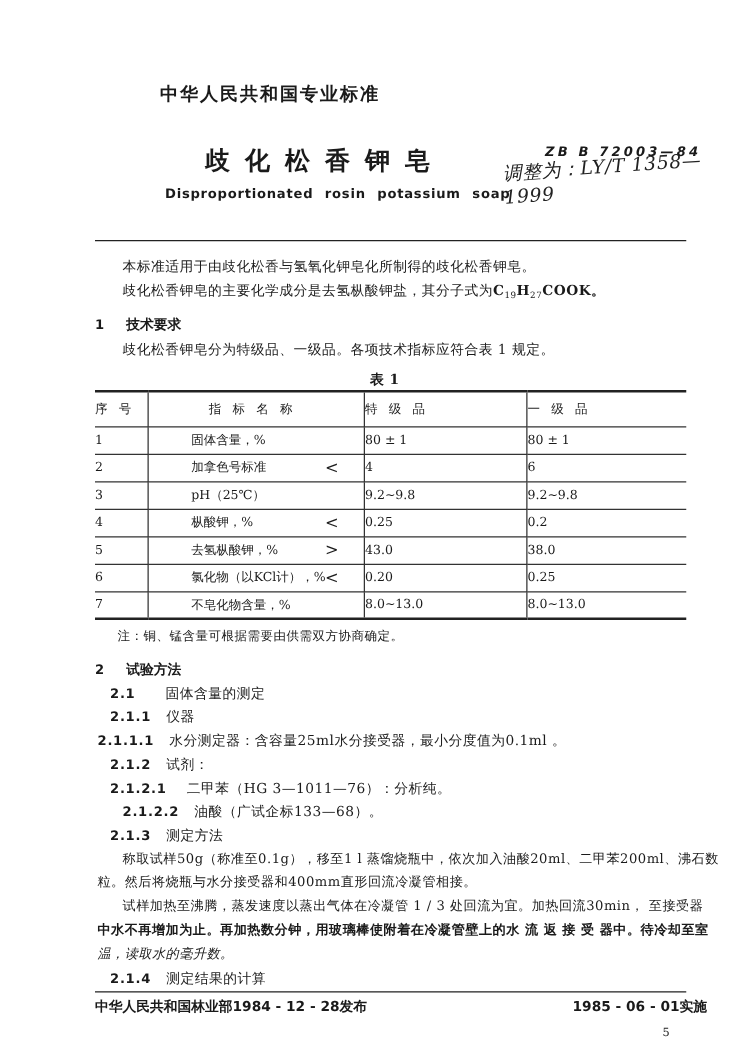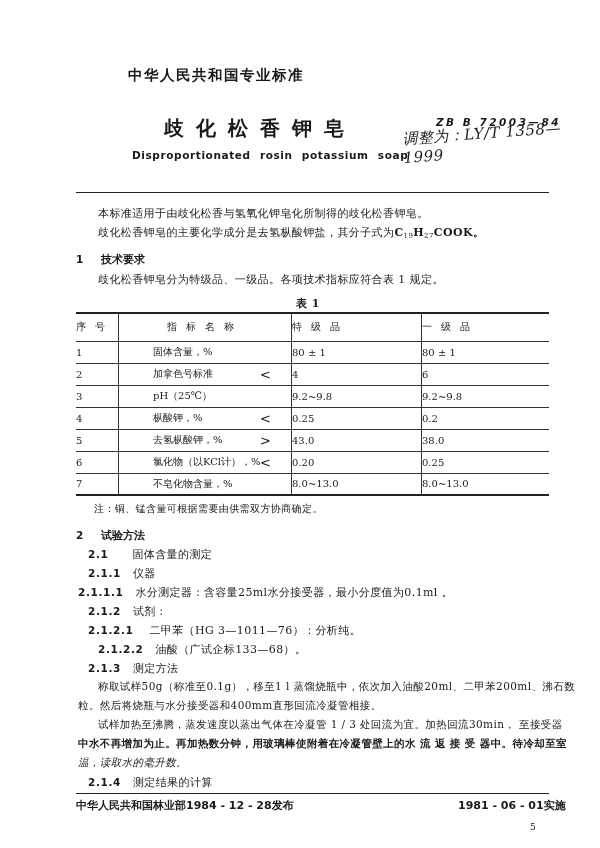--- a/index.html
+++ b/index.html
@@ -124,14 +124,14 @@
 <div class="abs para" style="left:98px; top:680px; font-size:10.5px;">称取试样50g（称准至0.1g），移至1 l 蒸馏烧瓶中，依次加入油酸20ml、二甲苯200ml、沸石数</div>
 <div class="abs para" style="left:78px; top:699px; font-size:10.5px;">粒。然后将烧瓶与水分接受器和400mm直形回流冷凝管相接。</div>
 <div class="abs para" style="left:98px; top:718px; font-size:10.5px;">试样加热至沸腾，蒸发速度以蒸出气体在冷凝管 1 / 3 处回流为宜。加热回流30min， 至接受器</div>
 <div class="abs para" style="left:78px; top:737px; font-size:10.5px;font-weight:bold;">中水不再增加为止。再加热数分钟，用玻璃棒使附着在冷凝管壁上的水 流 返 接 受 器中。待冷却至室</div>
 <div class="abs para" style="left:78px; top:756px; font-size:10.5px;font-style:italic;">温，读取水的毫升数。</div>
 
 <div class="abs para" style="left:88px; top:775px;"><span class="num">2.1.4</span><span style="margin-left:12px;">测定结果的计算</span></div>
 
 <div class="abs rule" style="left:76px; top:793px; width:473px; border-top-width:1.8px;"></div>
 <div class="abs sans bold" style="left:76px; top:798px; font-size:11px;">中华人民共和国林业部1984 - 12 - 28发布</div>
-<div class="abs sans bold" style="left:458px; top:798px; font-size:11px;">1981 - 06 - 01实施</div>
+<div class="abs sans bold" style="left:458px; top:798px; font-size:11px;">1985 - 06 - 01实施</div>
 <div class="abs" style="left:530px; top:822px; font-size:9px;">5</div>
 
 </body></html>

